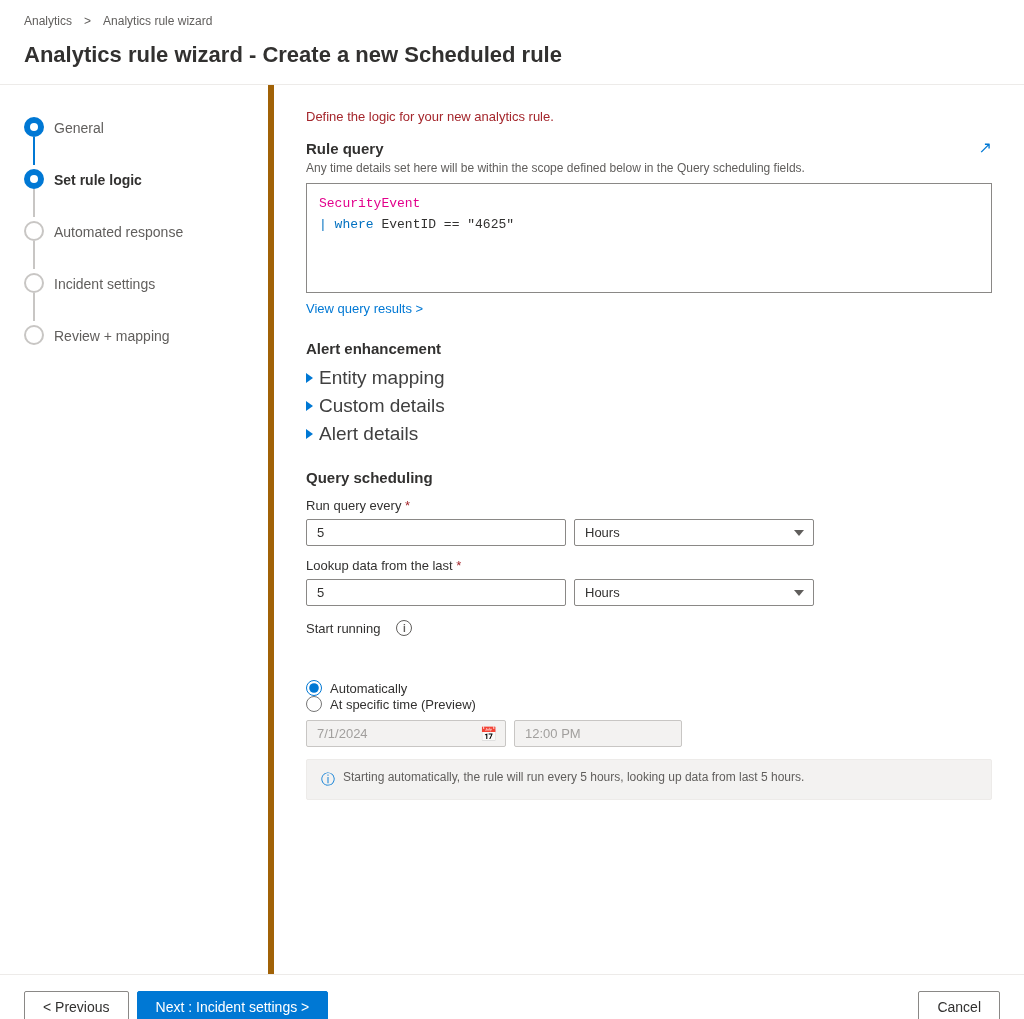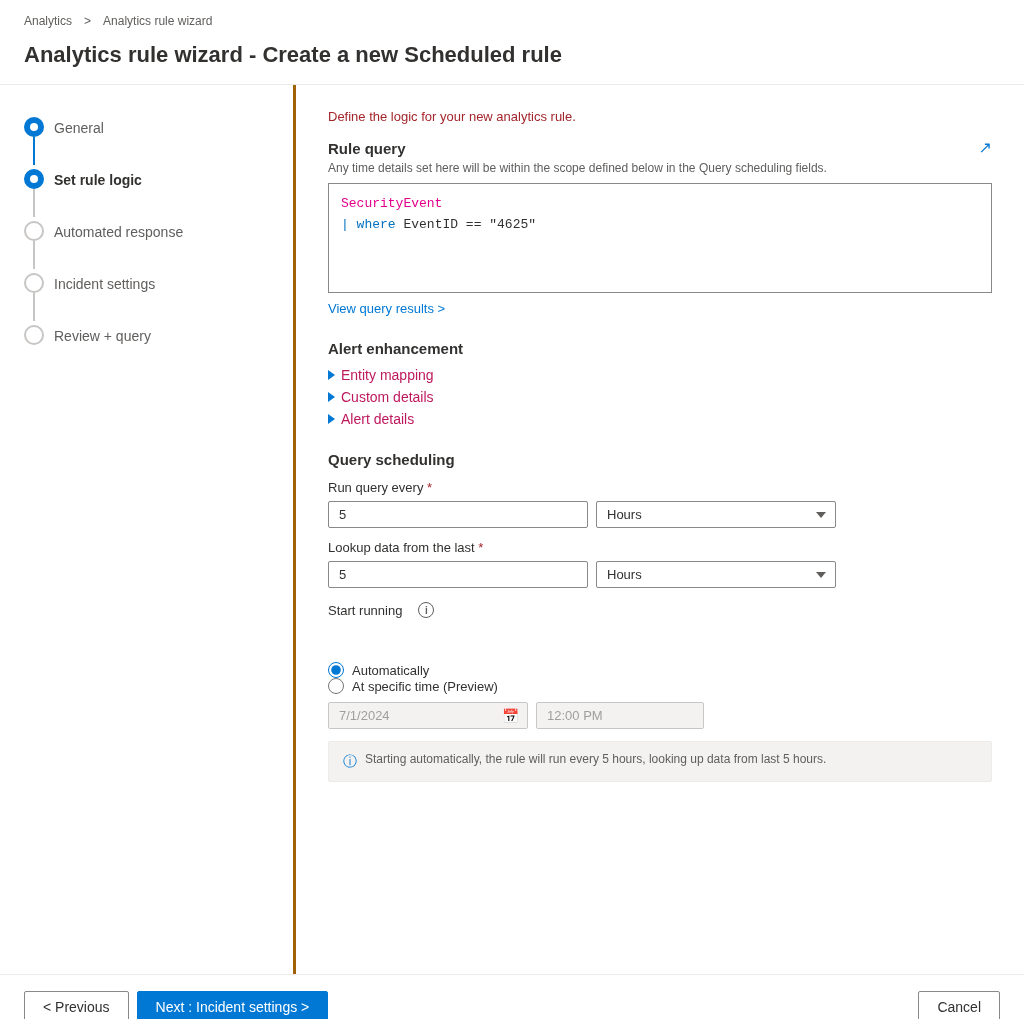--- a/index.html
+++ b/index.html
@@ -30,24 +30,24 @@
       border-top: 1px solid #edebe9;
       margin: 0;
     }
     .main-layout {
       display: flex;
       height: calc(100vh - 130px);
       min-height: 700px;
       overflow: hidden;
     }
     .sidebar {
-      width: 296px;
+      width: 274px;
       min-width: 220px;
       padding: 32px 24px;
-      border-right: 3px solid #a16207;
+      border-right: 6px solid #a16207;
       flex-shrink: 0;
     }
     .step-circle {
       width: 20px;
       height: 20px;
       border-radius: 50%;
       border: 2px solid #c8c6c4;
       background: #fff;
       flex-shrink: 0;
       display: flex;
@@ -138,22 +138,22 @@
       margin-bottom: 10px;
       margin-top: 4px;
       color: #323130;
     }
     .expand-row {
       display: flex;
       align-items: center;
       gap: 6px;
       margin-bottom: 6px;
       cursor: pointer;
-      color: #be185d;
-      font-size: 14px;
+      color: #404040;
+      font-size: 19px;
     }
     .chevron-right {
       display: inline-block;
       width: 0; height: 0;
       border-top: 5px solid transparent;
       border-bottom: 5px solid transparent;
       border-left: 7px solid #0078d4;
     }
 
     .query-scheduling-section { margin-top: 24px; }
@@ -407,21 +407,21 @@
       <div class="step-text-col">
         <span class="step-label light">Incident settings</span>
       </div>
     </div>
 
     <div class="step-block">
       <div class="step-vert">
         <div class="step-circle"></div>
       </div>
       <div class="step-text-col">
-        <span class="step-label light">Review + query</span>
+        <span class="step-label light">Review + mapping</span>
       </div>
     </div>
 
   </div>
 
   <div class="content-area">
 
     <p class="define-text">Define the logic for your new analytics rule.</p>
 
     <div>

